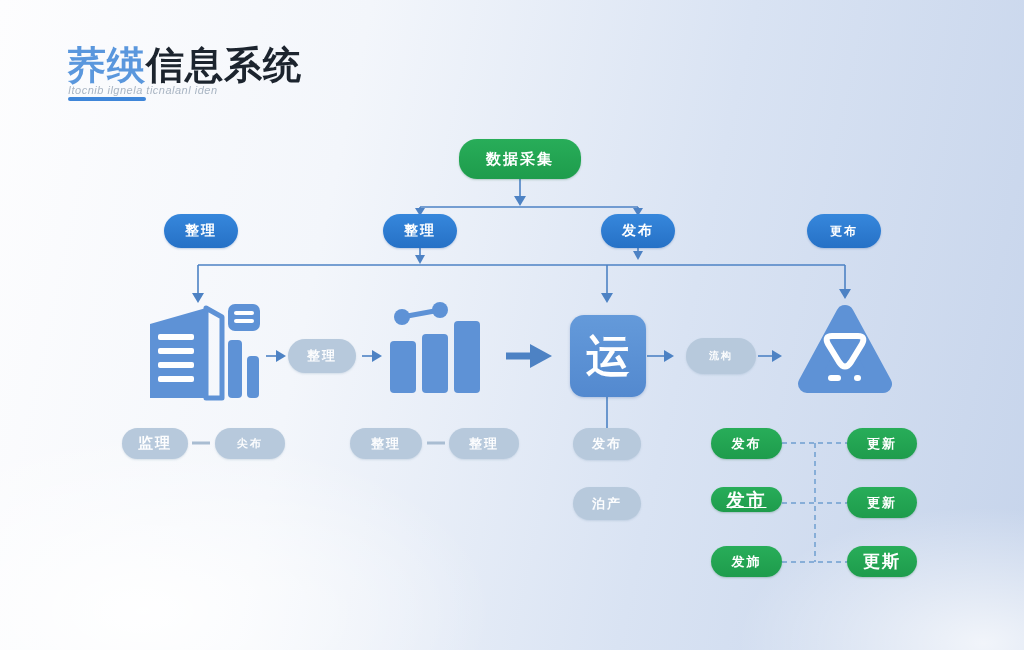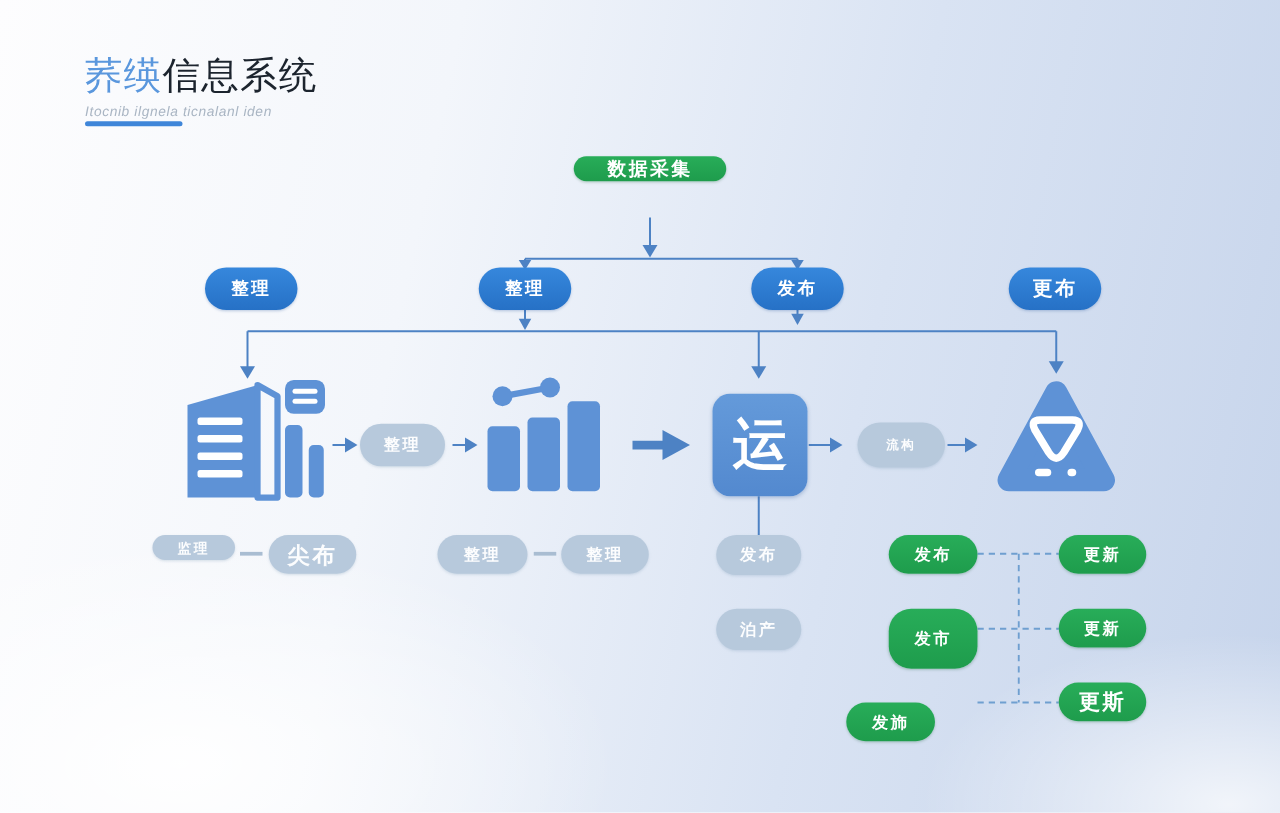--- a/index.html
+++ b/index.html
@@ -16,21 +16,21 @@
     position:absolute;display:flex;align-items:center;justify-content:center;
     border-radius:18px;color:#fff;font-weight:700;letter-spacing:2px;z-index:3;
     white-space:nowrap;
   }
   .pill.green{background:linear-gradient(180deg,#28ad59,#1e9c4c);box-shadow:0 1px 2px rgba(20,90,50,.25);}
   .pill.blue{background:linear-gradient(180deg,#3687dc,#2671c6);box-shadow:0 1px 2px rgba(30,80,150,.25);}
   .pill.gray{background:#b7c9dc;color:rgba(255,255,255,.96);box-shadow:0 1px 2px rgba(120,150,180,.25);}
   .icon{position:absolute;z-index:2;}
   svg{display:block;}
   .overlay{position:absolute;left:0;top:0;z-index:1;pointer-events:none;}
-  .title{position:absolute;left:68px;top:40px;font-size:30px;font-weight:400;letter-spacing:1px;z-index:3;}
+  .title{position:absolute;left:68px;top:40px;font-size:38px;font-weight:700;letter-spacing:1px;z-index:3;}
   .title .accent{color:#5a97dd;}
   .title .dark{color:#1c242e;}
   .subtitle{position:absolute;left:68px;top:84px;font-size:11px;color:#a9b5c3;letter-spacing:.5px;z-index:3;font-style:italic;}
   .underbar{position:absolute;left:68px;top:97px;width:78px;height:4px;background:#3f86d9;border-radius:2px;z-index:2;}
   .seal{
     position:absolute;left:570px;top:315px;width:76px;height:82px;border-radius:14px;
     background:linear-gradient(180deg,#649ada,#5389cf);display:flex;align-items:center;justify-content:center;z-index:2;
     box-shadow:0 1px 3px rgba(60,100,160,.3);
   }
   .seal span{color:#fff;font-size:44px;font-weight:800;line-height:1;}
@@ -87,26 +87,26 @@
       <path d="M427 443 H445"></path>
     </g>
     <g stroke="#6f9fd0" stroke-width="1.5" stroke-dasharray="5 4" fill="none">
       <path d="M782 443 H847"></path>
       <path d="M782 503 H847"></path>
       <path d="M782 562 H847"></path>
       <path d="M815 443 V562"></path>
     </g>
   </svg>
 
-  <div class="pill green" style="left:459px;top:125px;width:122px;height:20px;font-size:15px;">数据采集</div>
+  <div class="pill green" style="left:459px;top:139px;width:122px;height:40px;font-size:15px;">数据采集</div>
 
   <div class="pill blue" style="left:164px;top:214px;width:74px;height:34px;font-size:14px;">整理</div>
   <div class="pill blue" style="left:383px;top:214px;width:74px;height:34px;font-size:14px;">整理</div>
   <div class="pill blue" style="left:601px;top:214px;width:74px;height:34px;font-size:14px;">发布</div>
-  <div class="pill blue" style="left:807px;top:214px;width:74px;height:34px;font-size:16px;">更布</div>
+  <div class="pill blue" style="left:807px;top:214px;width:74px;height:34px;font-size:12px;">更布</div>
 
   <div class="icon" style="left:148px;top:298px;">
     <svg width="112" height="104" viewBox="0 0 112 104">
       <polygon points="2,26 58,10 58,100 2,100" fill="#5e92d6"></polygon>
       <polygon points="58,10 74,19 74,100 58,100" fill="none" stroke="#5e92d6" stroke-width="5" stroke-linejoin="round"></polygon>
       <rect x="10" y="36" width="36" height="6" rx="2" fill="#fff"></rect>
       <rect x="10" y="50" width="36" height="6" rx="2" fill="#fff"></rect>
       <rect x="10" y="64" width="36" height="6" rx="2" fill="#fff"></rect>
       <rect x="10" y="78" width="36" height="6" rx="2" fill="#fff"></rect>
       <rect x="80" y="6" width="32" height="27" rx="7" fill="#5e92d6"></rect>
@@ -141,25 +141,25 @@
       <polygon points="50,18 88,88 12,88" fill="#5e92d6" stroke="#5e92d6" stroke-width="18" stroke-linejoin="round"></polygon>
       <path d="M37,40 L63,40 Q71,40 67,48 L56,66 Q50,75 44,66 L33,48 Q29,40 37,40 Z" fill="none" stroke="#fff" stroke-width="6" stroke-linejoin="round"></path>
       <rect x="33" y="79" width="13" height="6" rx="3" fill="#fff"></rect>
       <rect x="59" y="79" width="7" height="6" rx="3" fill="#fff"></rect>
     </svg>
   </div>
 
   <div class="pill gray" style="left:573px;top:428px;width:68px;height:32px;font-size:13px;">发布</div>
   <div class="pill gray" style="left:573px;top:487px;width:68px;height:33px;font-size:13px;">泊产</div>
 
-  <div class="pill gray" style="left:122px;top:428px;width:66px;height:20px;font-size:11px;text-align:right;">监理</div>
-  <div class="pill gray" style="left:215px;top:428px;width:70px;height:31px;font-size:18px;">尖布</div>
+  <div class="pill gray" style="left:122px;top:428px;width:66px;height:31px;font-size:15px;text-align:right;">监理</div>
+  <div class="pill gray" style="left:215px;top:428px;width:70px;height:31px;font-size:11px;">尖布</div>
   <div class="pill gray" style="left:350px;top:428px;width:72px;height:31px;font-size:13px;">整理</div>
   <div class="pill gray" style="left:449px;top:428px;width:70px;height:31px;font-size:13px;">整理</div>
 
   <div class="pill green" style="left:711px;top:428px;width:71px;height:31px;font-size:13px;">发布</div>
   <div class="pill green" style="left:847px;top:428px;width:70px;height:31px;font-size:13px;">更新</div>
-  <div class="pill green" style="left:711px;top:487px;width:71px;height:48px;font-size:13px;">发市</div>
+  <div class="pill green" style="left:711px;top:487px;width:71px;height:25px;font-size:18px;text-decoration:underline;">发市</div>
   <div class="pill green" style="left:847px;top:487px;width:70px;height:31px;font-size:13px;">更新</div>
-  <div class="pill green" style="left:677px;top:546px;width:71px;height:31px;font-size:13px;margin-top:16px;">发斾</div>
+  <div class="pill green" style="left:711px;top:546px;width:71px;height:31px;font-size:13px;">发斾</div>
   <div class="pill green" style="left:847px;top:546px;width:70px;height:31px;font-size:17px;">更斯</div>
 
 </div>
 
 </body></html>

